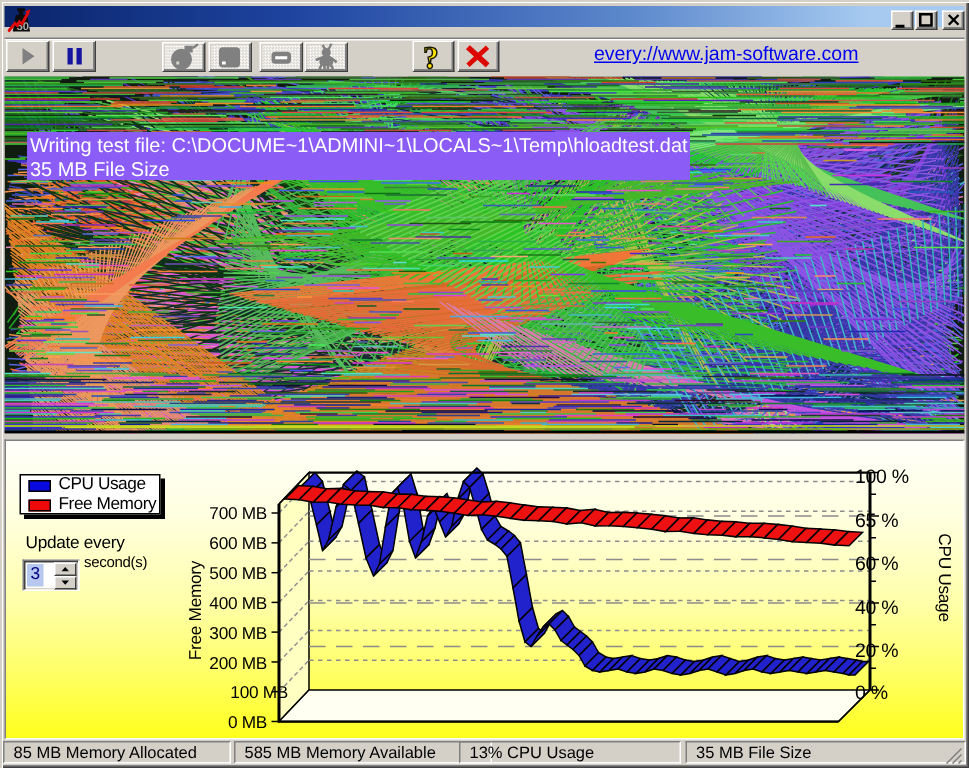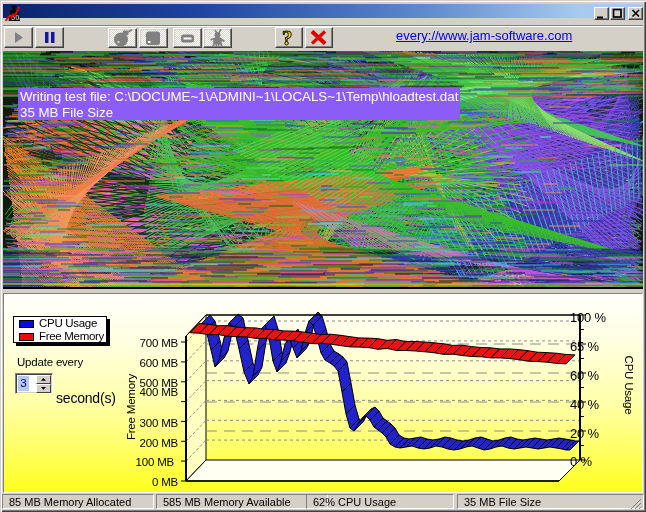--- a/index.html
+++ b/index.html
@@ -22,21 +22,21 @@
 .panel{position:absolute;left:3px;top:293px;width:640px;height:200px;
  border:1px solid;border-color:#808080 #fff #fff #808080;
  background:linear-gradient(to bottom,#fffffa 0%,#ffffe0 25%,#ffffa8 55%,#ffff60 80%,#ffff1c 100%);}
 .legend{position:absolute;left:9px;top:22px;width:94px;height:27px;background:#fff;border:1px solid #000;box-shadow:3px 3px 0 #000;color:#000}
 .sw{position:absolute;left:5px;width:15px;height:8px;border:1px solid #000}
 .ltx{position:absolute;left:25px;font-size:11.5px;letter-spacing:-0.3px;white-space:nowrap}
 .upd{position:absolute;left:13px;top:62px;font-size:11.5px;letter-spacing:-0.2px;color:#000}
 .spin{position:absolute;left:11px;top:79px;width:38px;height:21px;background:#fff;border:1px solid;border-color:#808080 #fff #fff #808080;box-shadow:inset 1px 1px 0 #404040,inset -1px -1px 0 #d4d0c8;}
 .spin .val{position:absolute;left:2px;top:2px;width:11px;height:15px;background:#b6c8ee;color:#000080;font-size:11.5px;text-align:center;line-height:15px}
 .spb{position:absolute;right:1px;width:15px;height:9px;background:#d4d0c8;border:1px solid;border-color:#fff #404040 #404040 #fff;font-size:6px;line-height:7px;text-align:center;color:#000}
-.sec{position:absolute;left:52px;top:96px;font-size:14px;letter-spacing:-0.2px;color:#000}
+.sec{position:absolute;left:52px;top:76px;font-size:10px;letter-spacing:-0.2px;color:#000}
 .axl{position:absolute;font-size:11.5px;letter-spacing:-0.2px;color:#000;text-align:right;width:48px}
 .axr{position:absolute;font-size:13px;letter-spacing:-0.2px;color:#000;left:570px}
 .vert{position:absolute;font-size:11.5px;letter-spacing:-0.2px;color:#000;white-space:nowrap}
 .status{position:absolute;left:2px;top:494px;height:16px;font-size:11px;color:#000}
 .sp{position:absolute;top:0;height:15px;border:1px solid;border-color:#808080 #fff #fff #808080;padding:1px 0 0 6px;}
 </style></head><body>
 <div class="win"></div>
 <div class="title">
  <svg class="ticon" width="17" height="17" viewBox="0 0 17 17">
       <rect x="6.5" y="0.5" width="5" height="2" fill="#0a0a0a"></rect>
@@ -1464,35 +1464,35 @@
   <div class="spb" style="top:1px"><svg width="13" height="7">
           <polygon points="6.5,2 9,4.8 4,4.8" fill="#000"></polygon>
         </svg></div>
   <div class="spb" style="top:10px"><svg width="13" height="7">
           <polygon points="6.5,4.8 9,2 4,2" fill="#000"></polygon>
         </svg></div>
  </div>
  <div class="sec">second(s)</div>
 </div>
 <div class="axl" style="left:130px;top:476px">0 MB</div>
-<div class="axl" style="left:126px;top:456px">100 MB</div>
+<div class="axl" style="left:144px;top:456px">100 MB</div>
 <div class="axl" style="left:130px;top:437px">200 MB</div>
 <div class="axl" style="left:130px;top:417px">300 MB</div>
-<div class="axl" style="left:130px;top:386px">400 MB</div>
+<div class="axl" style="left:130px;top:397px">400 MB</div>
 <div class="axl" style="left:130px;top:377px">500 MB</div>
 <div class="axl" style="left:130px;top:357px">600 MB</div>
 <div class="axl" style="left:130px;top:337px">700 MB</div>
 <div class="axr" style="top:454px">0 %</div>
 <div class="axr" style="top:426px">20 %</div>
 <div class="axr" style="top:397px">40 %</div>
 <div class="axr" style="top:368px">60 %</div>
 <div class="axr" style="top:339px">65 %</div>
 <div class="axr" style="top:310px">100 %</div>
 <div class="vert" style="left:92px;top:400px;width:80px;height:14px;text-align:center;transform:rotate(-90deg)">Free Memory</div>
 <div class="vert" style="left:588px;top:378px;width:80px;height:14px;text-align:center;transform:rotate(90deg)">CPU Usage</div>
 <div class="status">
  <div class="sp" style="left:0px;width:152px">85 MB Memory Allocated</div>
  <div class="sp" style="left:154px;width:172px">585 MB Memory Available</div>
- <div class="sp" style="left:304px;width:148px">62% CPU Usage</div>
+ <div class="sp" style="left:304px;width:148px">13% CPU Usage</div>
  <div class="sp" style="left:455px;width:187px">35 MB File Size</div>
 </div>
 <svg style="position:absolute;left:630px;top:498px" width="12" height="12">
     <path d="M11 1 L1 11 M11 5 L5 11 M11 9 L9 11" stroke="#808080" stroke-width="1"></path>
   </svg>
 </body></html>

